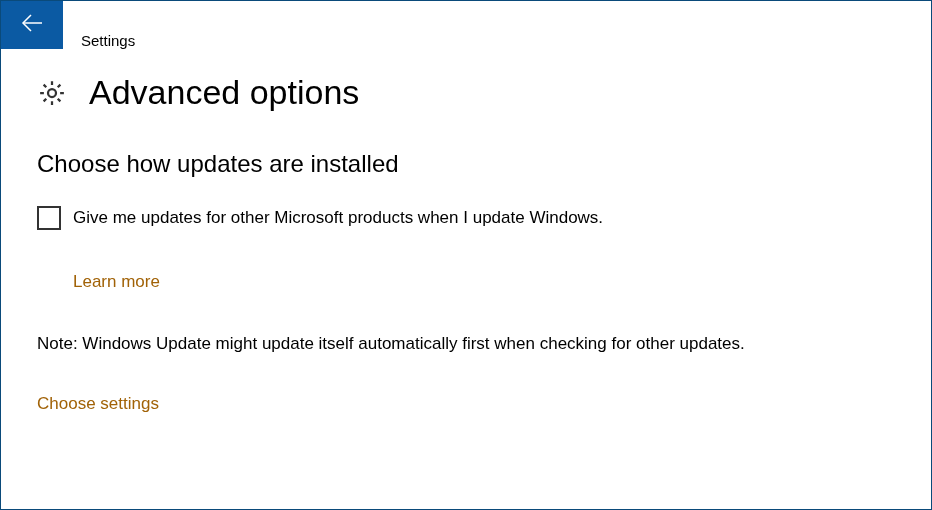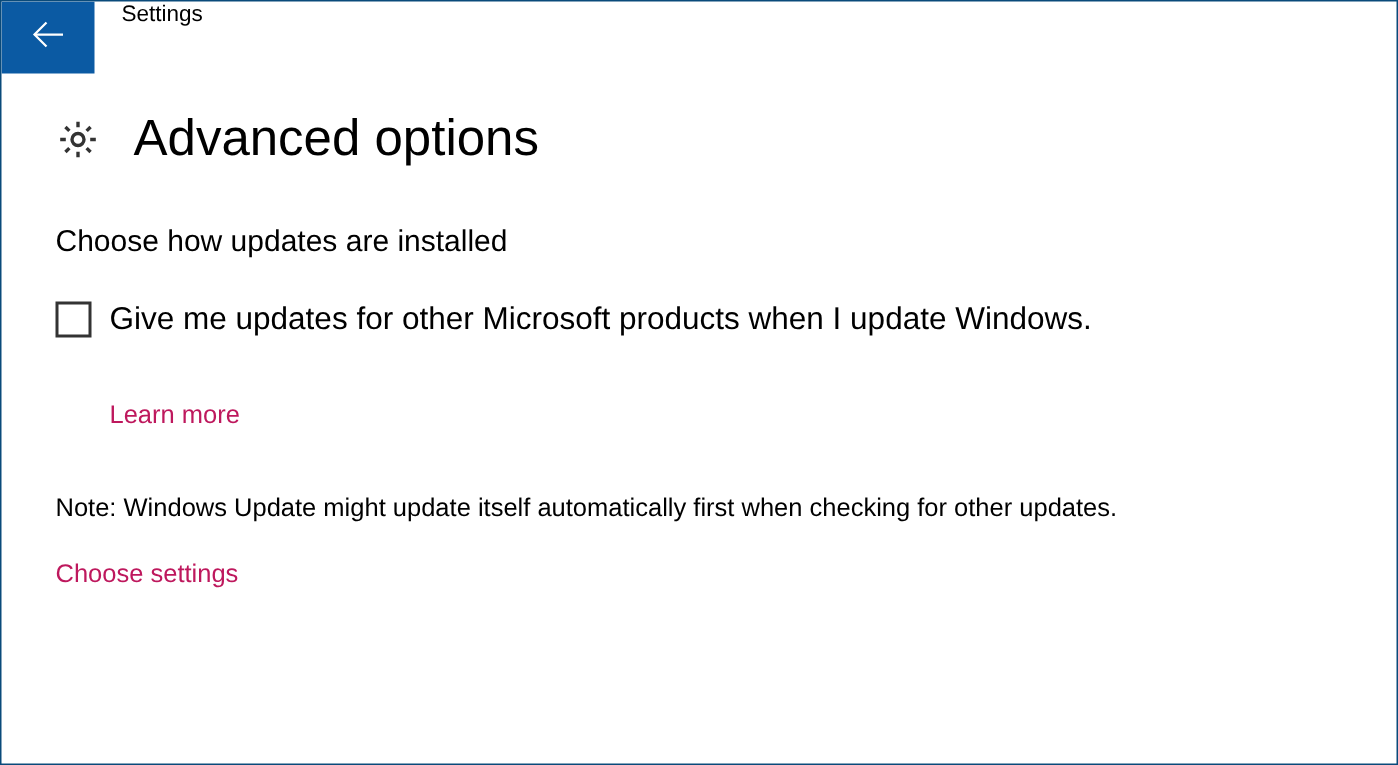--- a/index.html
+++ b/index.html
@@ -10,21 +10,21 @@
     body {
       font-family: "Segoe UI", -apple-system, BlinkMacSystemFont, sans-serif;
       background: #fff;
       width: 932px;
       height: 510px;
       border: 1px solid #0a4a7a;
       overflow: hidden;
     }
     .header {
       display: flex;
-      align-items: flex-start;
+      align-items: flex-end;
       height: 48px;
     }
     .back-button {
       width: 62px;
       height: 48px;
       background: #0b5aa3;
       display: flex;
       align-items: center;
       justify-content: center;
       cursor: pointer;
@@ -54,21 +54,21 @@
     .gear-icon svg {
       width: 30px;
       height: 30px;
     }
     .page-title {
       font-size: 34px;
       font-weight: 300;
       color: #000;
     }
     .section-heading {
-      font-size: 20px;
+      font-size: 24px;
       font-weight: 400;
       color: #000;
       margin-bottom: 28px;
     }
     .checkbox-row {
       display: flex;
       align-items: flex-start;
       margin-bottom: 42px;
     }
     .checkbox-row.second {
@@ -76,37 +76,37 @@
     }
     .checkbox {
       width: 24px;
       height: 24px;
       border: 2px solid #333;
       margin-right: 12px;
       flex-shrink: 0;
       cursor: pointer;
     }
     .checkbox-label {
-      font-size: 21px;
+      font-size: 17px;
       color: #000;
       line-height: 24px;
     }
     .learn-more {
       margin-left: 36px;
       margin-bottom: 42px;
     }
     .link {
-      color: #be185d;
+      color: #a16207;
       font-size: 17px;
       cursor: pointer;
     }
     .note-text {
       font-size: 17px;
       color: #000;
-      margin-bottom: 24px;
+      margin-bottom: 40px;
     }
   </style>
 </head>
 <body>
 
 <div class="header">
   <div class="back-button">
     <span>
       <svg viewBox="0 0 24 24" fill="none" stroke="#fff" stroke-width="1.5">
         <line x1="22" y1="12" x2="3" y2="12"></line>

